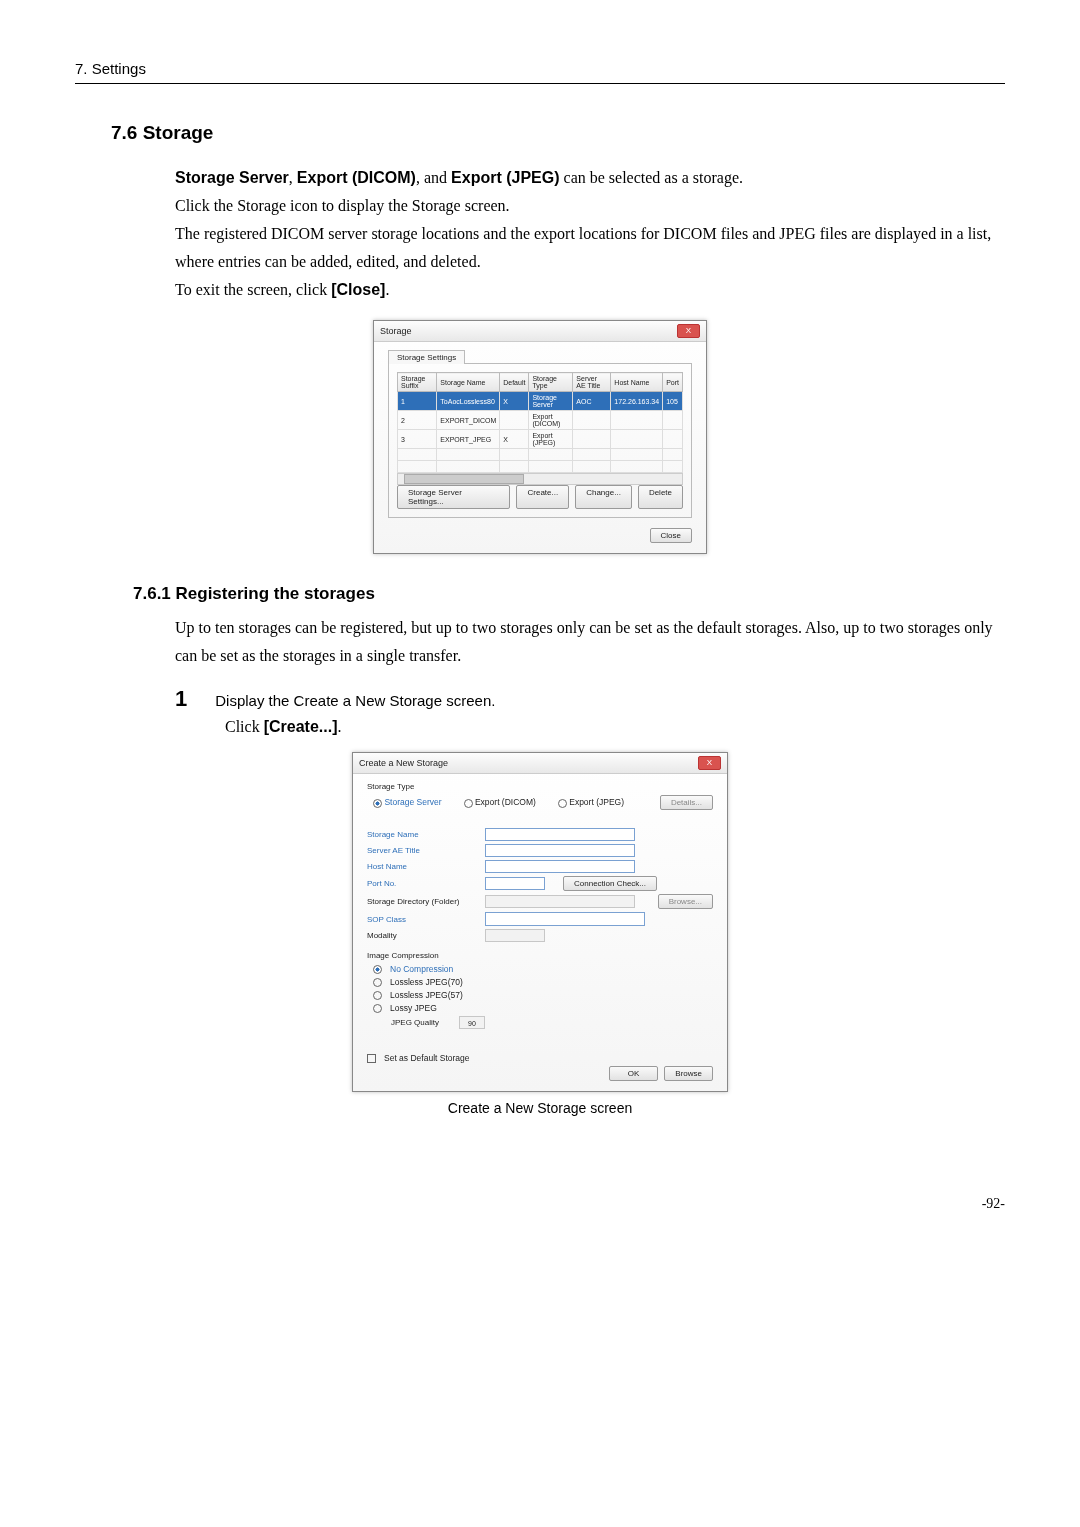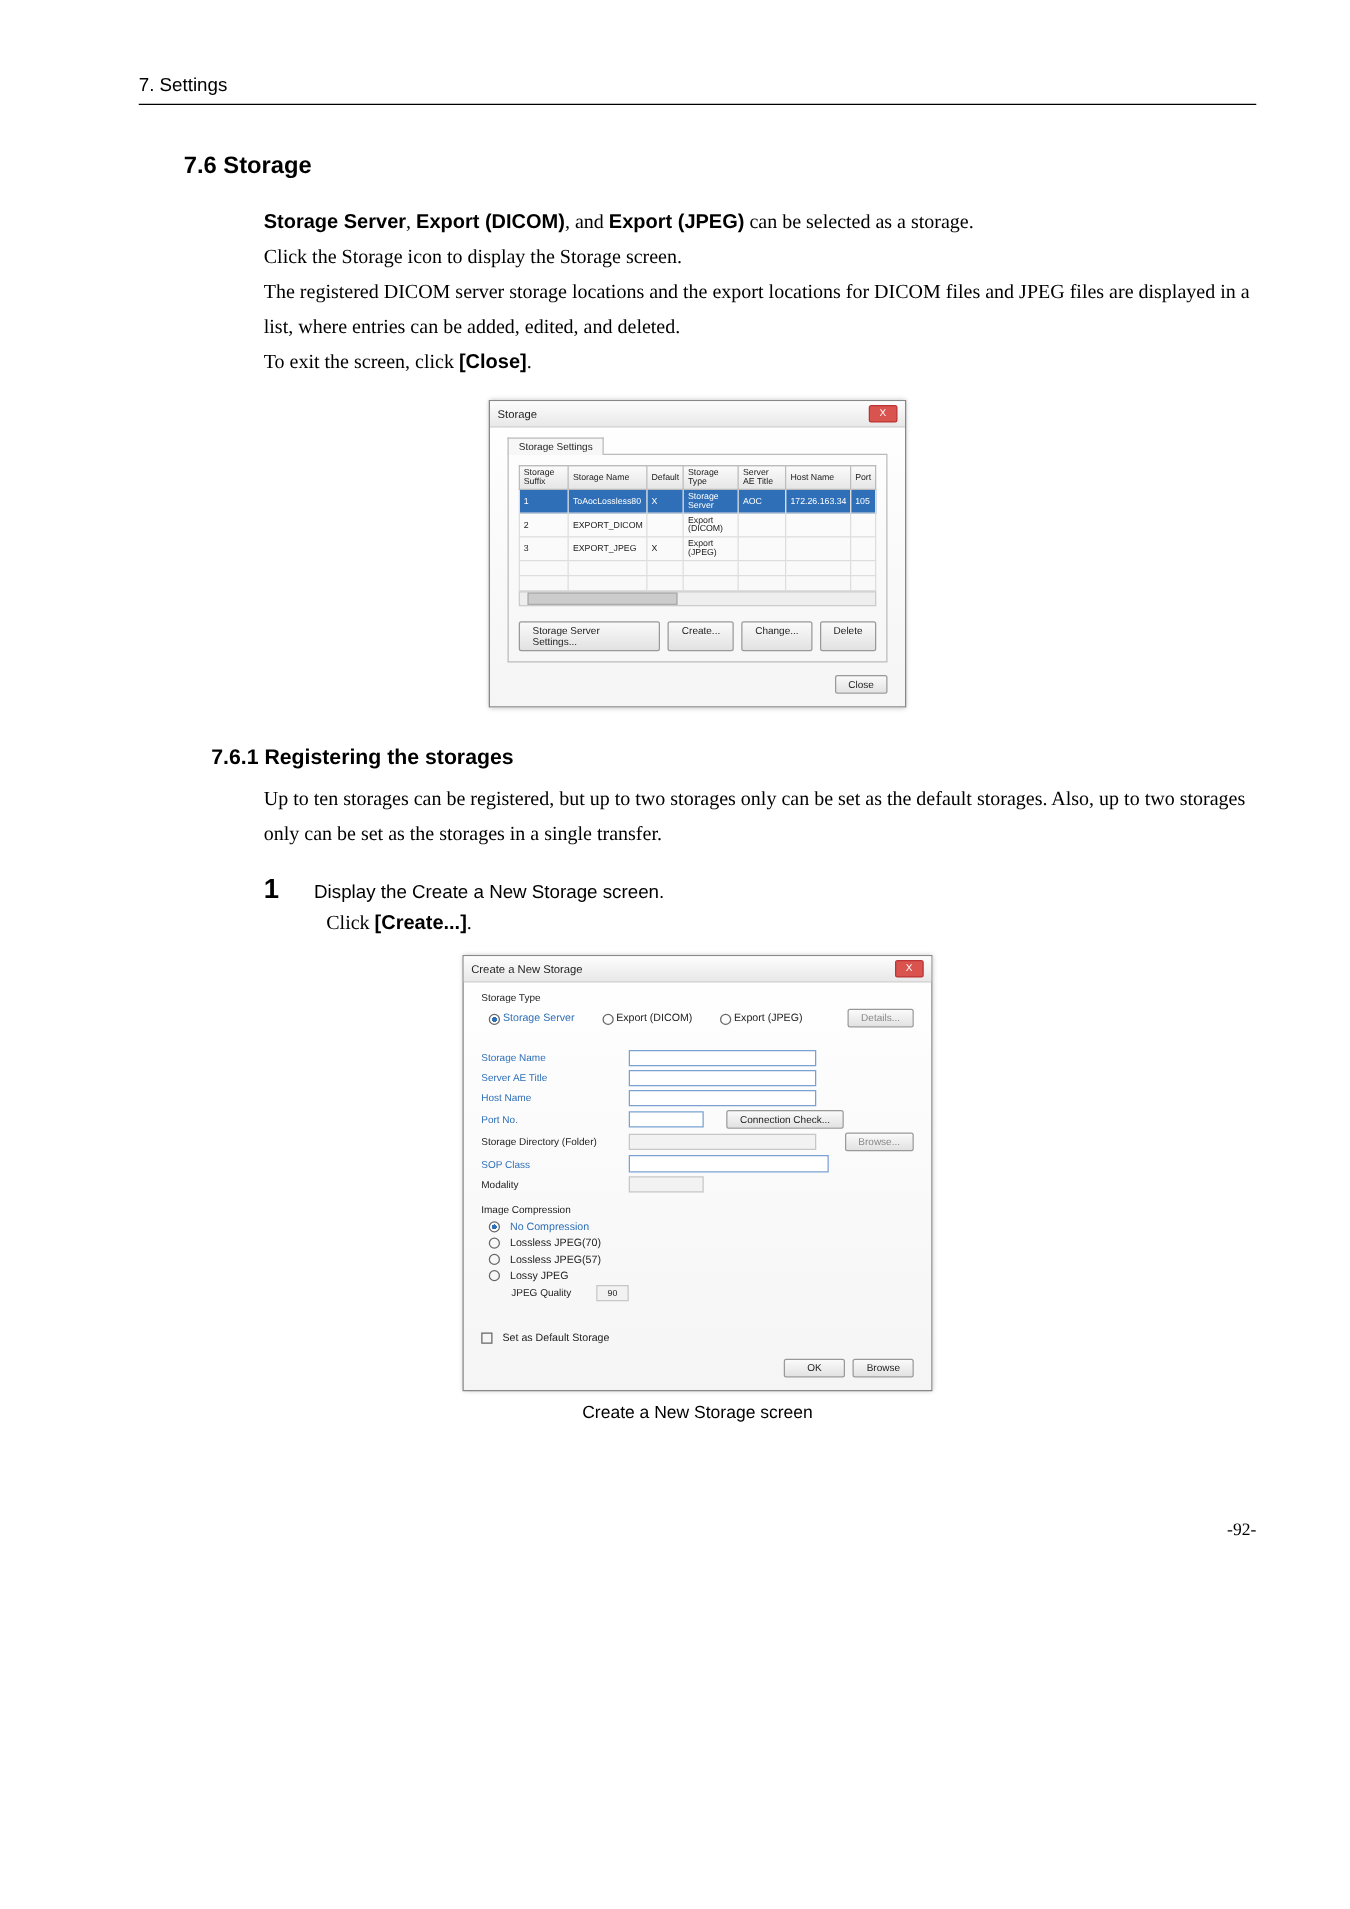--- a/index.html
+++ b/index.html
@@ -1,17 +1,17 @@
 <!DOCTYPE html>
 <html><head>
 <meta charset="utf-8">
 <style>
   *{box-sizing:border-box;margin:0;padding:0}
   body{background:#fff;font-family:"Times New Roman",serif;width:1080px;margin:0 auto;color:#000}
-  .page{padding:60px 75px 40px 111px}
+  .page{padding:60px 75px 40px 75px}
   .header-row{border-bottom:1.5px solid #000;padding-bottom:6px;margin-bottom:38px;font-family:Arial,sans-serif;font-size:15px}
   .section-title{font-family:Arial,sans-serif;font-size:19px;margin-left:36px;margin-bottom:20px}
   .body-block{margin-left:100px;font-size:16px;line-height:1.75}
   .body-block .b{font-family:Arial,sans-serif;font-weight:bold}
   .caption{text-align:center;font-family:Arial,sans-serif;font-size:14px;margin-top:8px}
   .subsection-title{font-family:Arial,sans-serif;font-size:17px;margin-left:58px;margin-top:30px;margin-bottom:10px}
   .step-row{display:flex;margin-left:100px;margin-top:16px;gap:28px;align-items:baseline}
   .step-num{font-family:Arial,sans-serif;font-size:22px;font-weight:bold}
   .step-text{font-family:Arial,sans-serif;font-size:15px}
   .step-sub{margin-left:150px;font-size:16px;margin-top:6px}
@@ -22,21 +22,21 @@
   .dlg-body{padding:8px 14px 10px 14px}
   .tab{display:inline-block;border:1px solid #bbb;border-bottom:none;padding:2px 8px;font-size:8px;background:#f7f7f7;margin-bottom:-1px}
   .tabpanel{border:1px solid #bbb;padding:8px}
   .tbl{border:1px solid #bbb;width:100%;border-collapse:collapse;font-size:7px}
   .tbl th{background:linear-gradient(#fafafa,#e6e6e6);border:1px solid #bbb;padding:2px 3px;font-weight:normal;text-align:left}
   .tbl td{border:1px solid #ddd;padding:2px 3px}
   .tbl tr.sel td{background:#2e6fb8;color:#fff}
   .scroll-x{height:12px;background:#eee;border:1px solid #ccc;margin-top:0;position:relative}
   .scroll-thumb{position:absolute;height:10px;background:#ccc;border:1px solid #aaa}
   .btn{display:inline-block;background:linear-gradient(#fafafa,#e2e2e2);border:1px solid #999;border-radius:2px;padding:2px 10px;font-size:8px;cursor:pointer}
-  .btn-row{display:flex;gap:6px;margin-top:12px}
+  .btn-row{display:flex;gap:6px;margin-top:0}
   .form-row{display:flex;align-items:center;gap:8px;margin:3px 0}
   .lbl{width:110px;font-size:8px}
   .blue{color:#2e6fb8}
   .inp{border:1px solid #7aa1d2;height:13px;background:#fff}
   .inp-dis{border:1px solid #c7c7c7;height:13px;background:#f2f2f2}
   .sel{border:1px solid #7aa1d2;height:14px;background:#fff;width:160px}
   .radio,.chk{width:9px;height:9px;border:1px solid #666;display:inline-block;vertical-align:middle}
   .radio{border-radius:50%}
   .radio.on{background:radial-gradient(circle,#2e6fb8 0 40%,#fff 41% 100%)}
   .footer-pg{text-align:right;font-size:14px;margin-top:80px}

